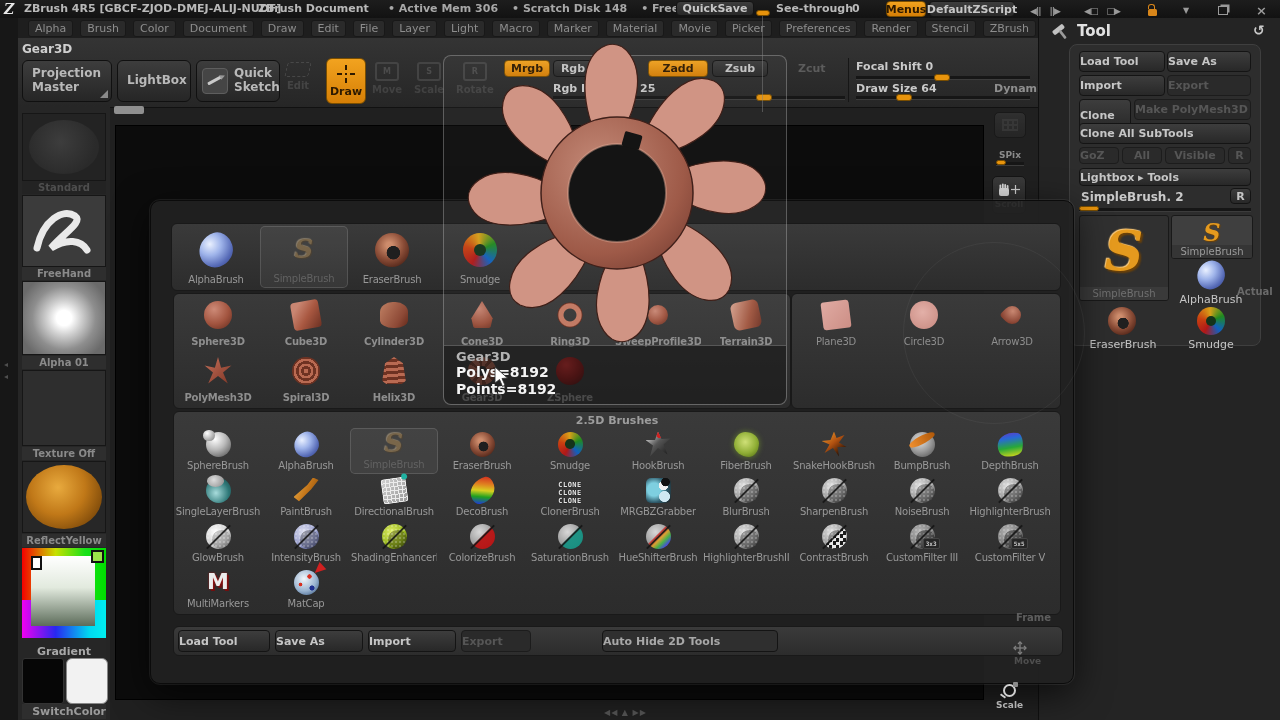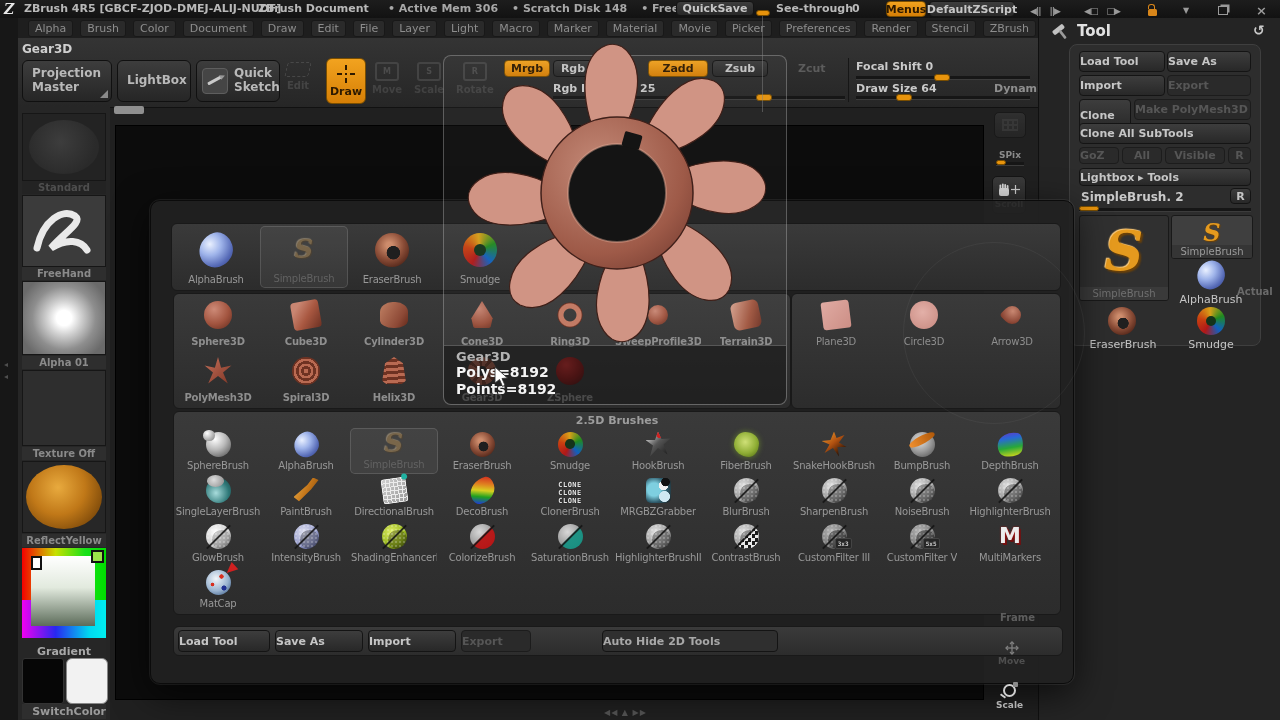--- a/index.html
+++ b/index.html
@@ -191,21 +191,21 @@
       border-radius:0 0 8px 8px;z-index:9;box-sizing:border-box;padding:3px 0 0 12px;}
   #tooltip .tt1{color:#b4b4b4;font-size:13px;font-weight:bold;}
   #tooltip .tt2{color:#f4f4f4;font-size:14px;font-weight:bold;line-height:17px;}
   #gearwrap{left:452px;top:28px;width:330px;height:330px;z-index:8;pointer-events:none;}
   #cursor{left:494px;top:366px;z-index:11;}
   #ghost-circle{left:903px;top:242px;width:180px;height:180px;border:1px solid rgba(220,220,220,0.06);border-radius:50%;z-index:6;}
   #plumb-line{left:762px;top:16px;width:1px;height:96px;background:rgba(130,130,130,0.5);z-index:13;}
   
   .shelfbtn{background:linear-gradient(#3a3a3a,#292929);border:1px solid #151515;border-radius:5px;box-sizing:border-box;}
   .shelflab{color:#b0b0b0;font-size:9px;font-weight:bold;text-align:center;}
-  .shelflab.dim{color:#5e5e5e;}
+  .shelflab.dim{color:#5e5e5e;margin-left:16px;}
   .gridglyph{width:16px;height:12px;background:repeating-linear-gradient(0deg,#555 0 2px,transparent 2px 5px),
       repeating-linear-gradient(90deg,#555 0 2px,transparent 2px 5px);opacity:0.6;}
   .mag{width:9px;height:9px;border:2px solid #cfcfcf;border-radius:50%;position:relative;}
   .mag::after{content:"";position:absolute;width:6px;height:2px;background:#cfcfcf;left:-5px;bottom:-2px;transform:rotate(35deg);}
   .mag::before{content:"";position:absolute;width:5px;height:5px;background:#8a8a8a;right:-4px;top:-4px;border-radius:1px;}
   
   #toolpanel{left:1038px;top:18px;width:242px;height:702px;background:#242424;border-left:1px solid #101010;z-index:4;}
   #tp-inner{position:absolute;left:30px;top:26px;width:190px;height:300px;background:#2d2d2d;border:1px solid #3f3f3f;border-radius:8px;}
   #tp-inner .btn,#tp-inner .obtn{position:absolute;}
   .tpthumb{position:absolute;background:#303030;border:1px solid #191919;border-radius:3px;overflow:hidden;}
@@ -700,20 +700,26 @@
             <span class="icwrap">
               <span class="ic ic-ballred" style="width:25px;height:25px;"></span>
             </span>
             <span class="clab">ColorizeBrush</span>
           </div>
           <div class="cell" style="height:46px;">
             <span class="icwrap">
               <span class="ic ic-ballteal" style="width:25px;height:25px;"></span>
             </span>
             <span class="clab">SaturationBrush</span>
+          </div>
+          <div class="cell" style="height:46px;">
+            <span class="icwrap">
+              <span class="ic ic-ballhue" style="width:25px;height:25px;"></span>
+            </span>
+            <span class="clab">HueShifterBrush</span>
           </div>
           <div class="cell" style="height:46px;">
             <span class="icwrap">
               <span class="ic ic-ball" style="width:25px;height:25px;"></span>
             </span>
             <span class="clab">HighlighterBrushII</span>
           </div>
           <div class="cell" style="height:46px;">
             <span class="icwrap">
               <span class="ic ic-ballcontrast" style="width:25px;height:25px;"></span>

